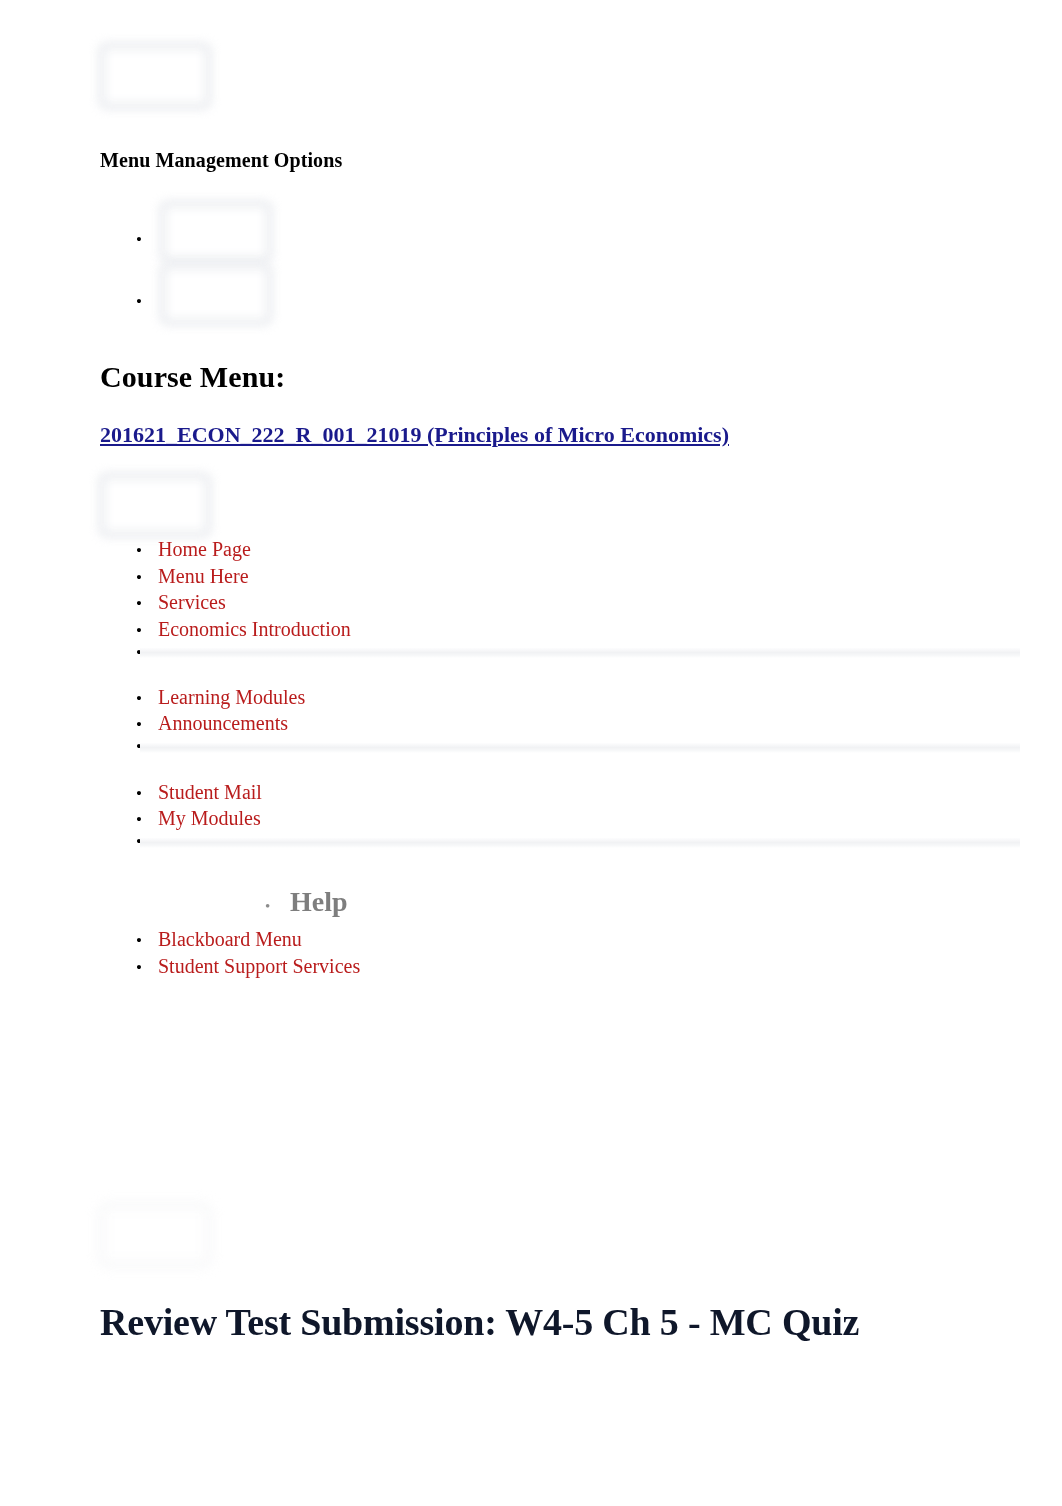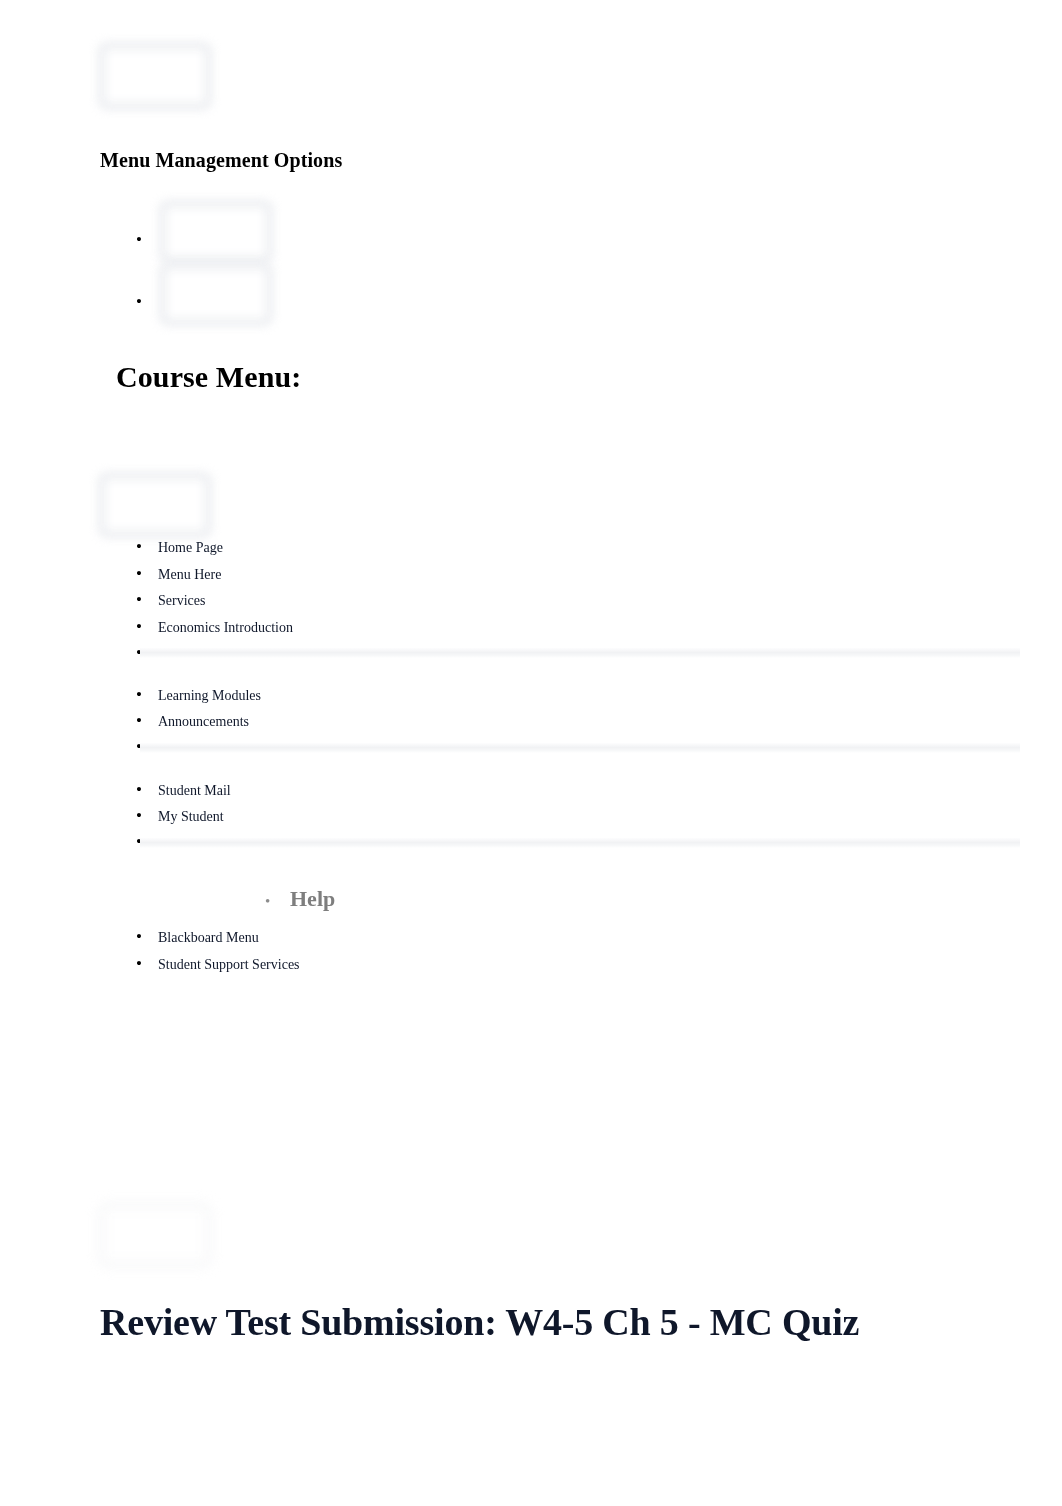--- a/index.html
+++ b/index.html
@@ -39,21 +39,21 @@
 
   
   .h-sec {
     position: absolute;
     font-weight: bold;
     color: #000000;
     white-space: nowrap;
     letter-spacing: .1px;
   }
   #menu-mgmt-heading { left: 100px; top: 149px; font-size: 20px; }
-  #course-menu-heading { left: 100px; top: 360px; font-size: 30px; margin-left: 16px; }
+  #course-menu-heading { left: 100px; top: 360px; font-size: 30px; }
 
   #course-link {
     position: absolute;
     left: 100px;
     top: 422px;
     font-size: 22px;
     font-weight: bold;
     color: #1a1a8c;
     text-decoration: underline;
     white-space: nowrap;
@@ -79,22 +79,22 @@
     white-space: nowrap;
   }
   .bullet-row .dot {
     width: 14px;
     display: inline-block;
     color: #000;
     font-size: 17px;
     line-height: 1;
   }
   .bullet-row .lbl {
-    font-size: 14px;
-    color: #0f172a;
+    font-size: 20px;
+    color: #b91c1c;
     cursor: pointer;
     padding-left: 8px;
   }
   .bullet-row.empty .lbl { min-width: 1px; }
 
   
   .divider {
     position: absolute;
     left: 140px;
     width: 880px;
@@ -112,21 +112,21 @@
     align-items: baseline;
     white-space: nowrap;
   }
   #help-heading-row .dot {
     color: #8c8c8c;
     font-size: 15px;
     width: 14px;
     display: inline-block;
   }
   #help-heading-row .lbl {
-    font-size: 22px;
+    font-size: 28px;
     font-weight: bold;
     color: #7e7e7e;
     padding-left: 11px;
   }
 </style>
 </head>
 <body>
 
 <div class="page">
 
@@ -141,20 +141,21 @@
     <span class="dot">•</span>
     <span class="lbl"></span>
   </div>
   <div class="bullet-row empty" style="left:136px; top:293px;">
     <span class="dot">•</span>
     <span class="lbl"></span>
   </div>
 
   <div class="h-sec" id="course-menu-heading">Course Menu:</div>
 
+  <div id="course-link">201621_ECON_222_R_001_21019 (Principles of Micro Economics)</div>
 
   <div class="ph" style="left:98px; top:472px; width:100px; height:52px;"></div>
 
   <div class="bullet-row" style="left:136px; top:538px;">
     <span class="dot">•</span>
     <span class="lbl">Home Page</span>
   </div>
   <div class="bullet-row" style="left:136px; top:565px;">
     <span class="dot">•</span>
     <span class="lbl">Menu Here</span>
@@ -186,21 +187,21 @@
     <span class="lbl"></span>
   </div>
   <div class="divider" style="top:743px;"></div>
 
   <div class="bullet-row" style="left:136px; top:781px;">
     <span class="dot">•</span>
     <span class="lbl">Student Mail</span>
   </div>
   <div class="bullet-row" style="left:136px; top:807px;">
     <span class="dot">•</span>
-    <span class="lbl">My Student</span>
+    <span class="lbl">My Modules</span>
   </div>
   <div class="bullet-row empty" style="left:136px; top:833px;">
     <span class="dot">•</span>
     <span class="lbl"></span>
   </div>
   <div class="divider" style="top:838px;"></div>
 
   <div id="help-heading-row">
     <span class="dot">•</span>
     <span class="lbl">Help</span>

